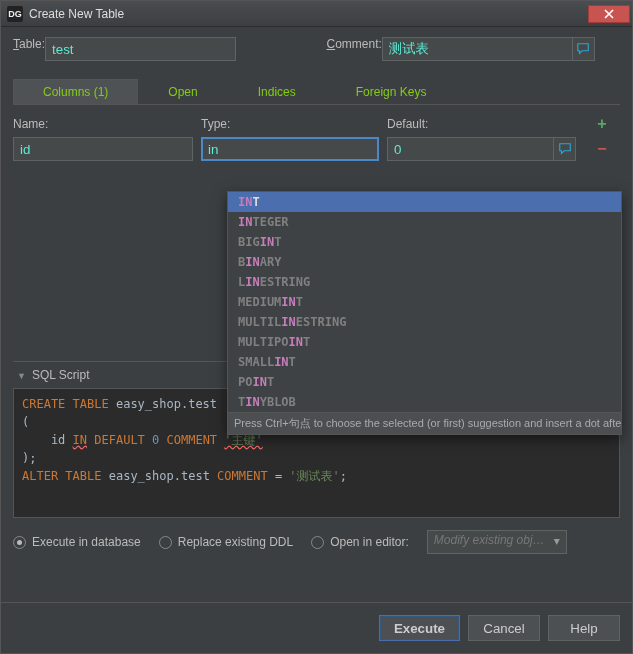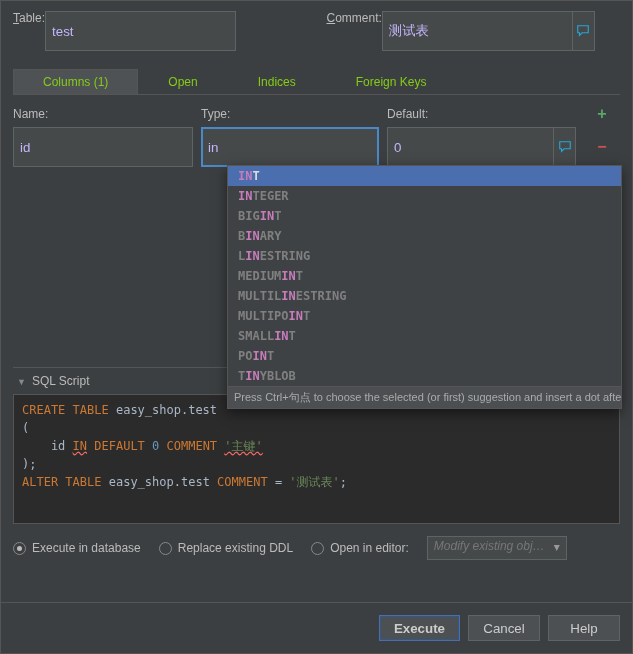--- a/index.html
+++ b/index.html
@@ -53,22 +53,22 @@
   }
   .win-btn.close { background: #c75450; border-color: #a03c38; color: #fff; }
   .content { flex: 1; padding: 10px 12px 0 12px; display: flex; flex-direction: column; position: relative; }
   .row { display: flex; gap: 20px; margin-bottom: 6px; }
   .field { flex: 1; display: flex; flex-direction: row; }
   .label { color: #bbb; margin-bottom: 4px; }
   .underline { text-decoration: underline; }
   .input {
     background: #45494a;
     border: 1px solid #5e6364;
-    color: #c4b5fd;
-    height: 40px;
+    color: #5eead4;
+    height: 24px;
     padding: 2px 6px;
     outline: none;
   }
   .input-wrap { position: relative; display: flex; }
   .input-wrap .input { flex: 1; }
   .bubble {
     width: 22px;
     display: inline-flex;
     align-items: center;
     justify-content: center;
@@ -226,20 +226,29 @@
     border-color: #4a6ea9;
     box-shadow: 0 0 0 1px #365880 inset;
     font-weight: bold;
   }
   svg.speech { width: 14px; height: 14px; }
 </style>
 </head>
 <body>
 
 <div class="window">
+  <div class="titlebar">
+    <span class="app-icon">DG</span>
+    <span class="titlebar-text">Create New Table</span>
+    <span class="win-btn close">
+      <svg width="10" height="10">
+          <path d="M1 1 L9 9 M9 1 L1 9" stroke="#fff" stroke-width="1.6"></path>
+        </svg>
+    </span>
+  </div>
 
   <div class="content">
 
     <div class="row">
       <div class="field">
         <span class="label"><span class="underline">T</span>able:</span>
         <input class="input" value="test" style="">
       </div>
       <div class="field">
         <span class="label"><span class="underline">C</span>omment:</span>

